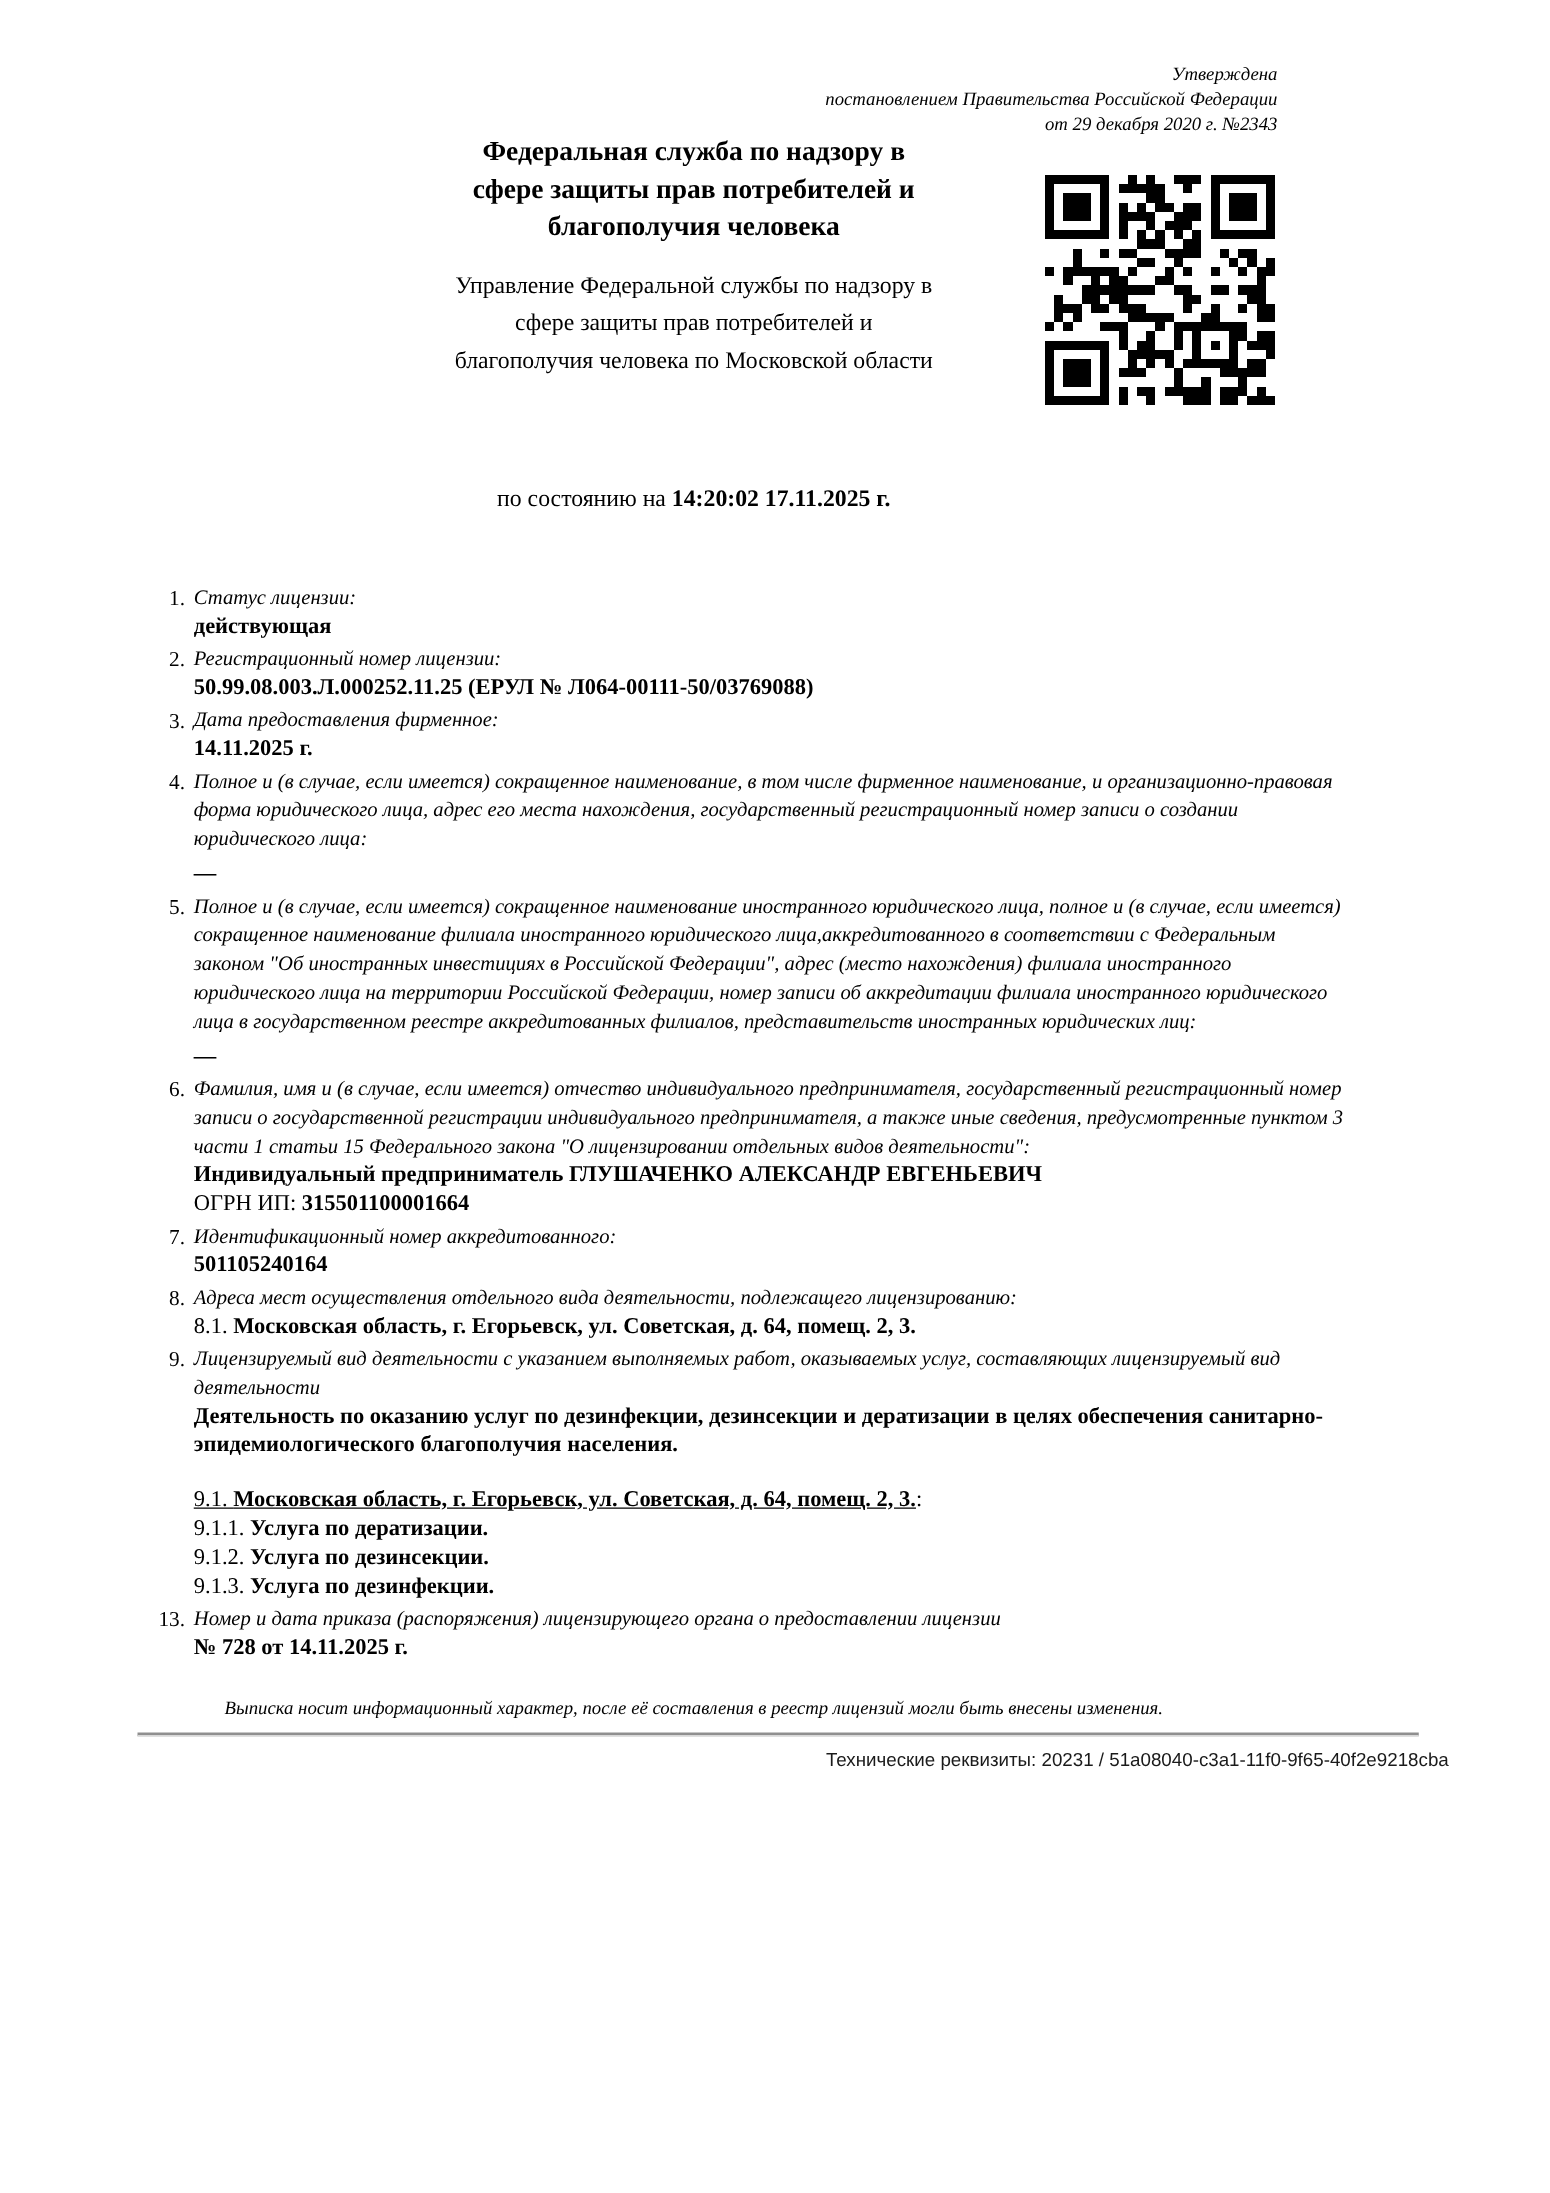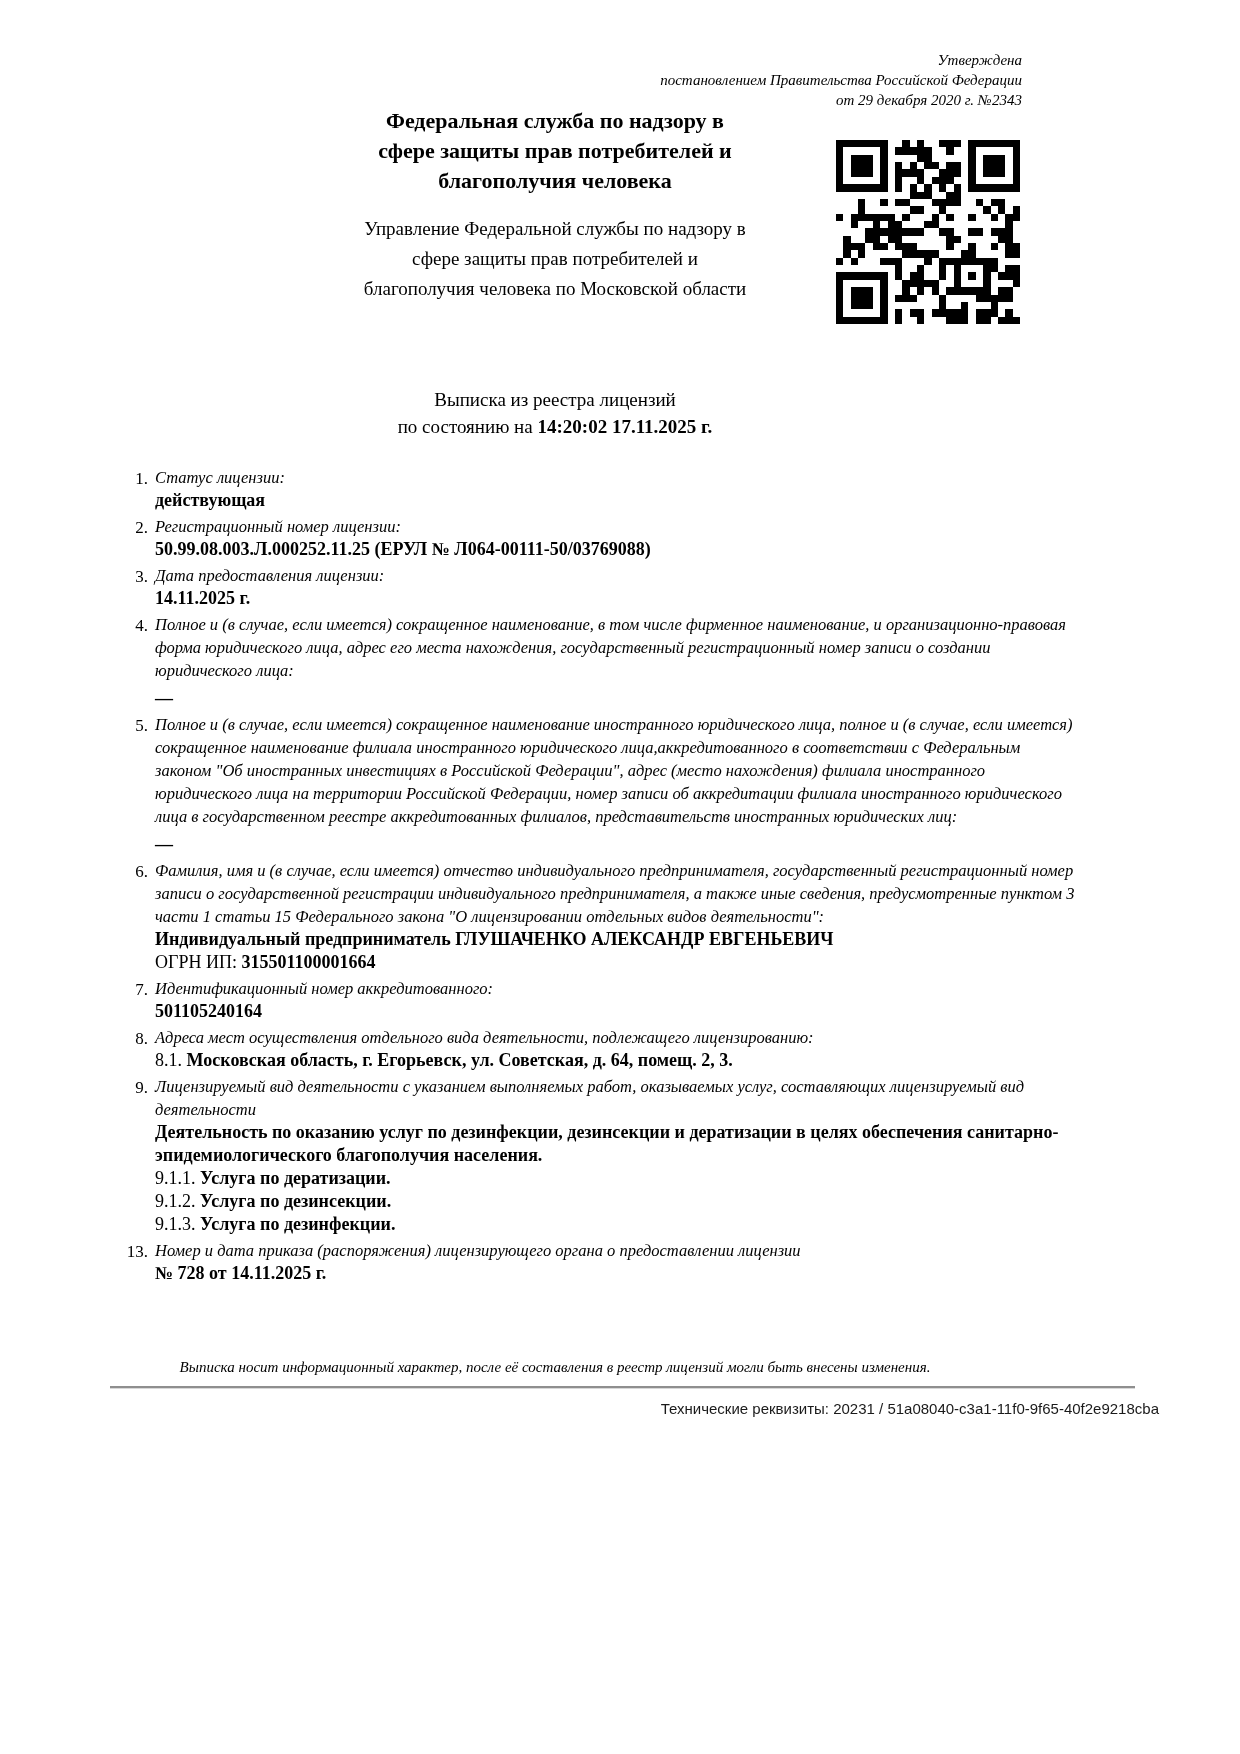--- a/index.html
+++ b/index.html
@@ -372,41 +372,40 @@
         <rect x="16" y="24" width="1" height="1"></rect>
         <rect x="17" y="24" width="1" height="1"></rect>
         <rect x="19" y="24" width="1" height="1"></rect>
         <rect x="20" y="24" width="1" height="1"></rect>
         <rect x="22" y="24" width="1" height="1"></rect>
         <rect x="23" y="24" width="1" height="1"></rect>
         <rect x="24" y="24" width="1" height="1"></rect>
       </svg></div>
 
   <div class="doc-title">
-    <div>Выписка из реестра лицензий</div>
     <div><span>по состоянию на </span><span class="b">14:20:02 17.11.2025 г.</span></div>
   </div>
 
   <div class="items">
 
     <div class="item">
       <div class="num">1.</div>
       <div class="label">Статус лицензии:</div>
       <div class="value">действующая</div>
     </div>
 
     <div class="item">
       <div class="num">2.</div>
       <div class="label">Регистрационный номер лицензии:</div>
       <div class="value">50.99.08.003.Л.000252.11.25 (ЕРУЛ № Л064-00111-50/03769088)</div>
     </div>
 
     <div class="item">
       <div class="num">3.</div>
-      <div class="label">Дата предоставления лицензии:</div>
+      <div class="label">Дата предоставления фирменное:</div>
       <div class="value">14.11.2025 г.</div>
     </div>
 
     <div class="item">
       <div class="num">4.</div>
       <div class="label">Полное и (в случае, если имеется) сокращенное наименование, в том числе фирменное наименование, и организационно-правовая форма юридического лица, адрес его места нахождения, государственный регистрационный номер записи о создании юридического лица:</div>
       <div class="value dash">—</div>
     </div>
 
     <div class="item">
@@ -431,20 +430,21 @@
     <div class="item">
       <div class="num">8.</div>
       <div class="label">Адреса мест осуществления отдельного вида деятельности, подлежащего лицензированию:</div>
       <div class="value"><span class="plain">8.1. </span><span>Московская область, г. Егорьевск, ул. Советская, д. 64, помещ. 2, 3.</span></div>
     </div>
 
     <div class="item">
       <div class="num">9.</div>
       <div class="label">Лицензируемый вид деятельности с указанием выполняемых работ, оказываемых услуг, составляющих лицензируемый вид деятельности</div>
       <div class="value">Деятельность по оказанию услуг по дезинфекции, дезинсекции и дератизации в целях обеспечения санитарно-эпидемиологического благополучия населения.</div>
+      <div class="value addr-line"><span class="plain underline">9.1. </span><span class="underline">Московская область, г. Егорьевск, ул. Советская, д. 64, помещ. 2, 3.</span><span class="plain">:</span></div>
       <div class="value"><span class="plain">9.1.1. </span><span>Услуга по дератизации.</span></div>
       <div class="value"><span class="plain">9.1.2. </span><span>Услуга по дезинсекции.</span></div>
       <div class="value"><span class="plain">9.1.3. </span><span>Услуга по дезинфекции.</span></div>
     </div>
 
     <div class="item">
       <div class="num">13.</div>
       <div class="label">Номер и дата приказа (распоряжения) лицензирующего органа о предоставлении лицензии</div>
       <div class="value">№ 728 от 14.11.2025 г.</div>
     </div>

